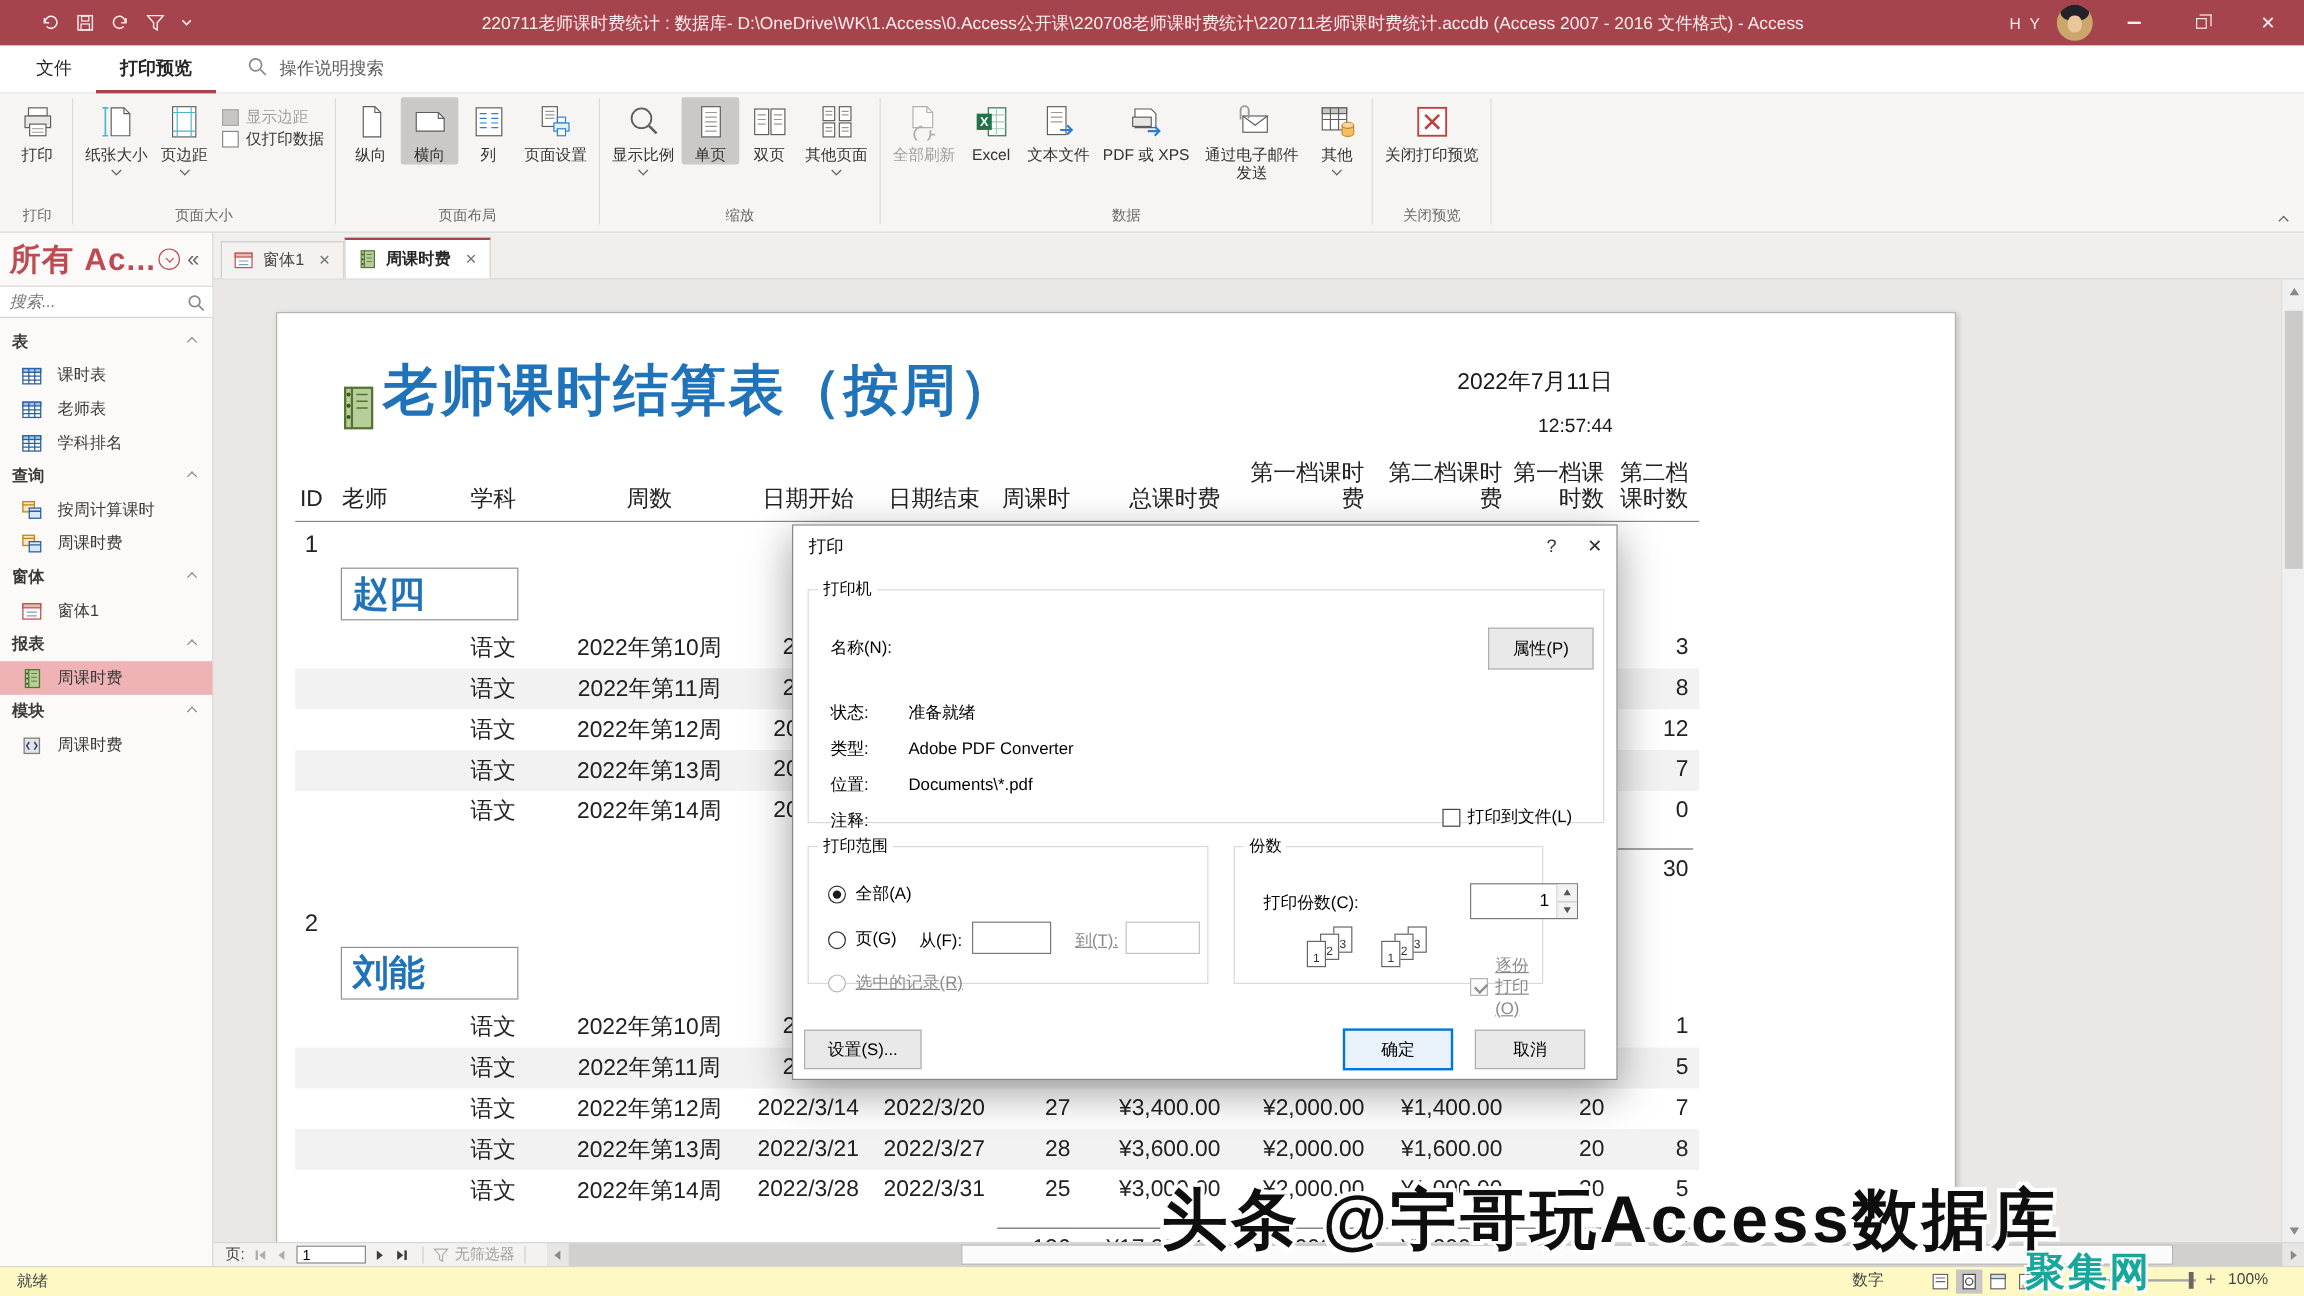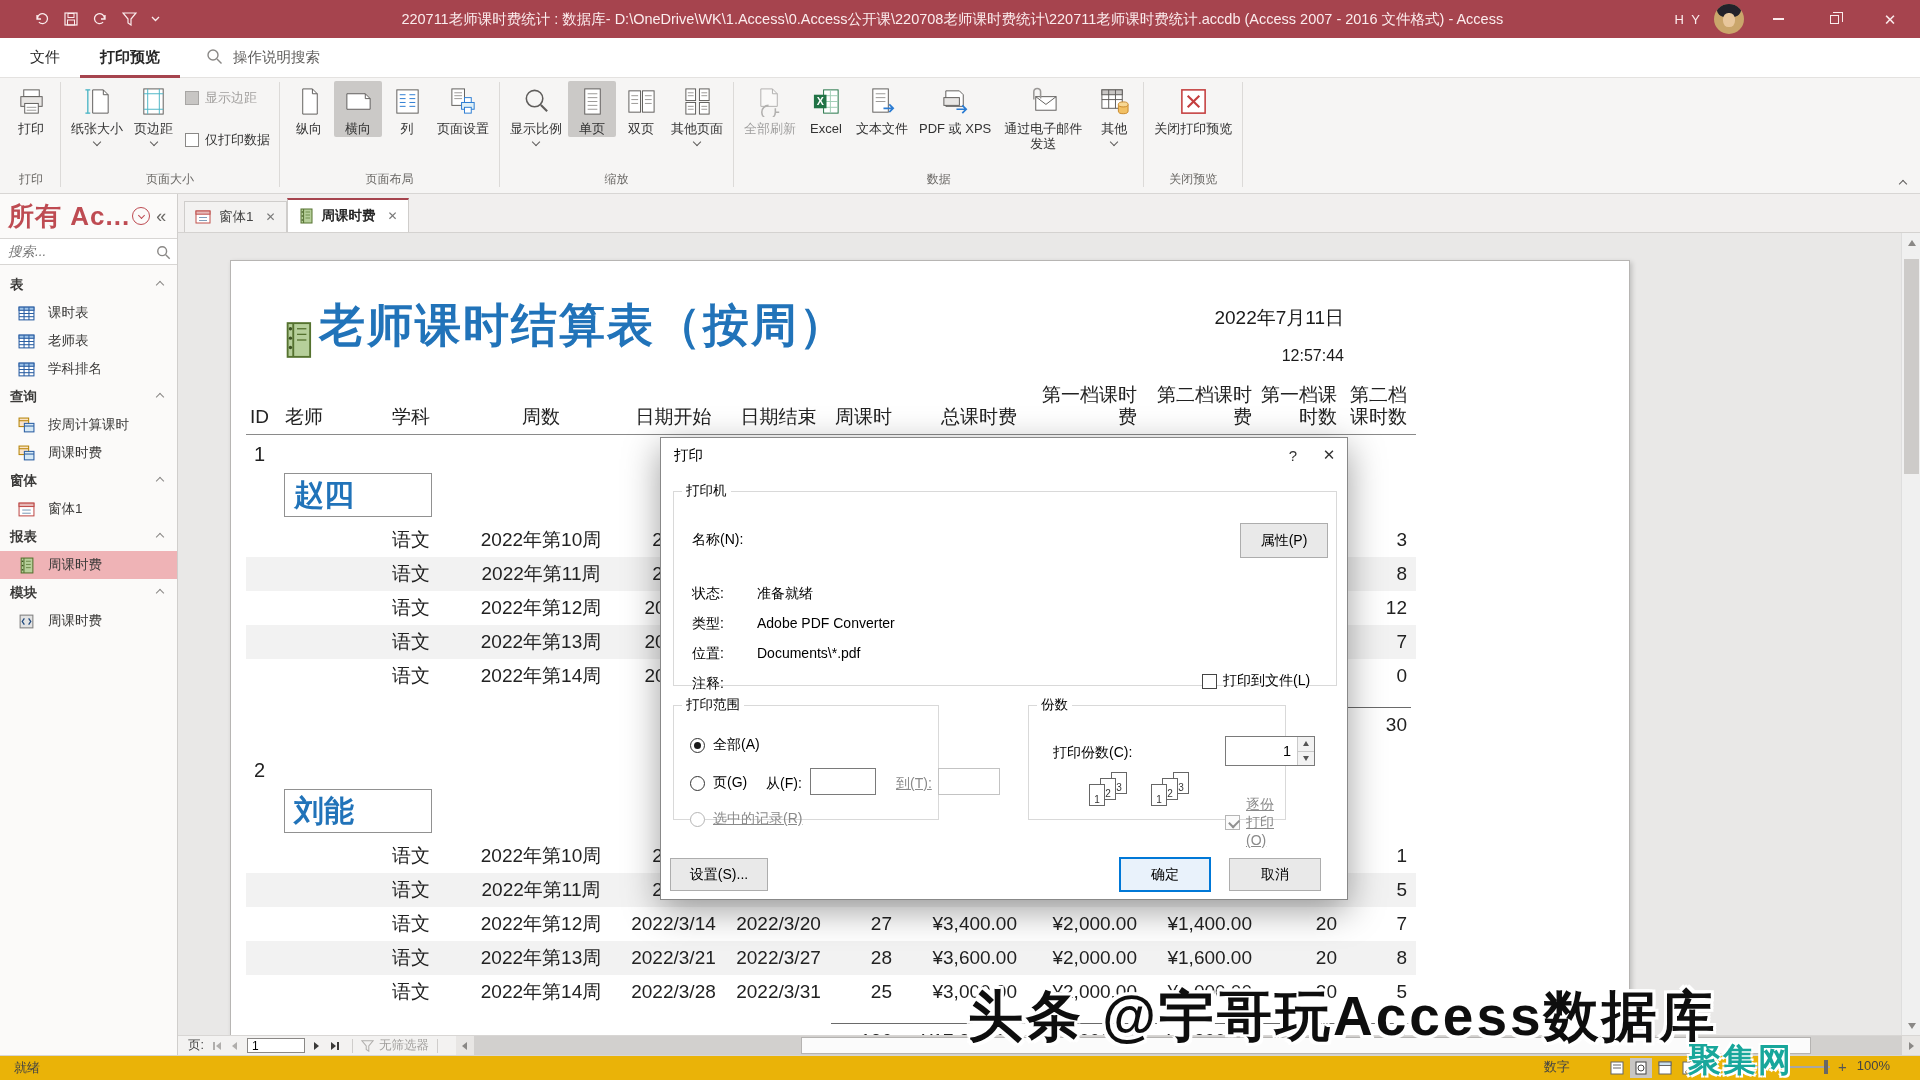--- a/index.html
+++ b/index.html
@@ -44,21 +44,21 @@
   .rbtn.sel { background:#cbc9c7; }
   .rbtn.dis { opacity:.45; }
   .rlabel { font-size:13px; color:#333; text-align:center; line-height:1.18; margin-top:3px; white-space:pre-line; }
   .ricon { width:34px; height:34px; display:flex; align-items:center; justify-content:center; }
   .ricon svg { width:31px; height:31px; }
   .chev { width:6px; height:6px; border-right:1.4px solid #5f5d5b; border-bottom:1.4px solid #5f5d5b;
     display:inline-block; }
   .chev.down { transform:rotate(45deg); margin-top:3px; }
   .rglabel { text-align:center; font-size:12px; color:#6a6865; padding:2px 6px 5px 6px; }
   .rsep { width:1px; background:#dcdad8; margin:4px 2px 6px 2px; }
-  .rchecks { display:flex; flex-direction:column; gap:24px; padding:8px 4px 0 6px; }
+  .rchecks { display:flex; flex-direction:column; padding:8px 4px 0 6px; }
   .rcheck { display:flex; align-items:center; gap:6px; font-size:13px; color:#333; }
   .rcheck.dis { color:#a19f9d; }
   .cbox { width:14px; height:14px; border:1px solid #8a8886; background:#fff; display:inline-block; }
   .cbox.cfill { background:#c8c6c4; border-color:#a8a6a4; }
   #ribbon-collapse { position:absolute; right:14px; bottom:6px; }
   .chev.up { transform:rotate(-135deg); }
 
   
   #navpane { position:absolute; left:0; top:194px; width:178px; height:861px; background:#fbfaf9;
     border-right:1px solid #d0cecc; }
@@ -147,21 +147,21 @@
   .rn-sep { width:1px; height:14px; background:#cfcdcb; margin:0 8px; }
   .rn-filter { display:flex; align-items:center; gap:5px; color:#a19f9d; }
   #hscroll { flex:1; height:100%; margin-left:10px; position:relative; background:#d2d0ce; }
   .hbtn { position:absolute; top:0; width:18px; height:19px; display:flex; align-items:center;
     justify-content:center; background:#e8e6e4; }
   .hbtn .tri-l { border-right-color:#8a8886; } .hbtn .tri-r { border-left-color:#8a8886; }
   #hthumb { position:absolute; left:345px; top:1px; width:1010px; height:17px; background:#fbfbfb;
     border:1px solid #b5b3b1; }
 
   
-  #statusbar { position:absolute; left:0; top:1055px; width:1920px; height:25px; background:#eab308;
+  #statusbar { position:absolute; left:0; top:1055px; width:1920px; height:25px; background:#fef9c3;
     border-top:1px solid #d8d6d4; display:flex; align-items:center; font-size:13px; color:#444; }
   .sb-right { margin-left:auto; display:flex; align-items:flex-start; gap:10px; padding-right:30px; }
   .viewicons { display:flex; gap:2px; margin-left:26px; }
   .vico { width:22px; height:20px; display:flex; align-items:center; justify-content:center; }
   .vico.pressed { background:#c8c6c4; }
   .vico svg { width:14px; height:14px; }
   .zoomslider { display:flex; align-items:center; gap:8px; margin-left:16px; }
   .zs-line { width:88px; height:2px; background:#a8a6a4; position:relative; }
   .zs-thumb { position:absolute; right:2px; top:-6px; width:4px; height:14px; background:#6a6865; }
   .zs-sign { font-size:15px; color:#555; }
@@ -191,21 +191,21 @@
     display:inline-block; position:relative; flex:none; }
   .radio.on::after { content:""; position:absolute; left:3px; top:3px; width:7px; height:7px;
     border-radius:50%; background:#1a1a1a; }
   .radio.dis { border-color:#b5b5b5; }
   .ckbox { width:15px; height:15px; border:1px solid #444; background:#fff; display:inline-block;
     position:relative; flex:none; }
   .ckbox.dis { border-color:#b5b5b5; background:#fbfbfb; }
   .ckbox.checked::after { content:""; position:absolute; left:2.5px; top:3.5px; width:8px; height:4.5px;
     border-left:2px solid #8f8f8f; border-bottom:2px solid #8f8f8f; transform:rotate(-45deg); }
   .gray { color:#8a8a8a;text-decoration:underline; }
-  #fs-range { left:12px; top:258px; width:266px; height:124px; }
+  #fs-range { left:12px; top:258px; width:334px; height:124px; }
   #fs-copies { left:367px; top:258px; width:258px; height:124px; }
   .ipt { border:1px solid #7a7a7a; background:#fff; height:27px; }
   .ipt.dis { border-color:#c3c3c3; }
   .spin { position:absolute; left:196px; top:22px; width:90px; height:30px; border:1px solid #7a7a7a;
     background:#fff; display:flex; }
   .spin-val { flex:1; display:flex; align-items:center; justify-content:flex-end; padding-right:6px; font-size:14.5px; }
   .spin-btns { width:17px; display:flex; flex-direction:column; border-left:1px solid #c9c9c9; }
   .spin-b { flex:1; display:flex; align-items:center; justify-content:center; background:#f2f2f2; }
   .spin-b + .spin-b { border-top:1px solid #c9c9c9; }
   .tri-u2 { width:0; height:0; border-left:3.5px solid transparent; border-right:3.5px solid transparent;

